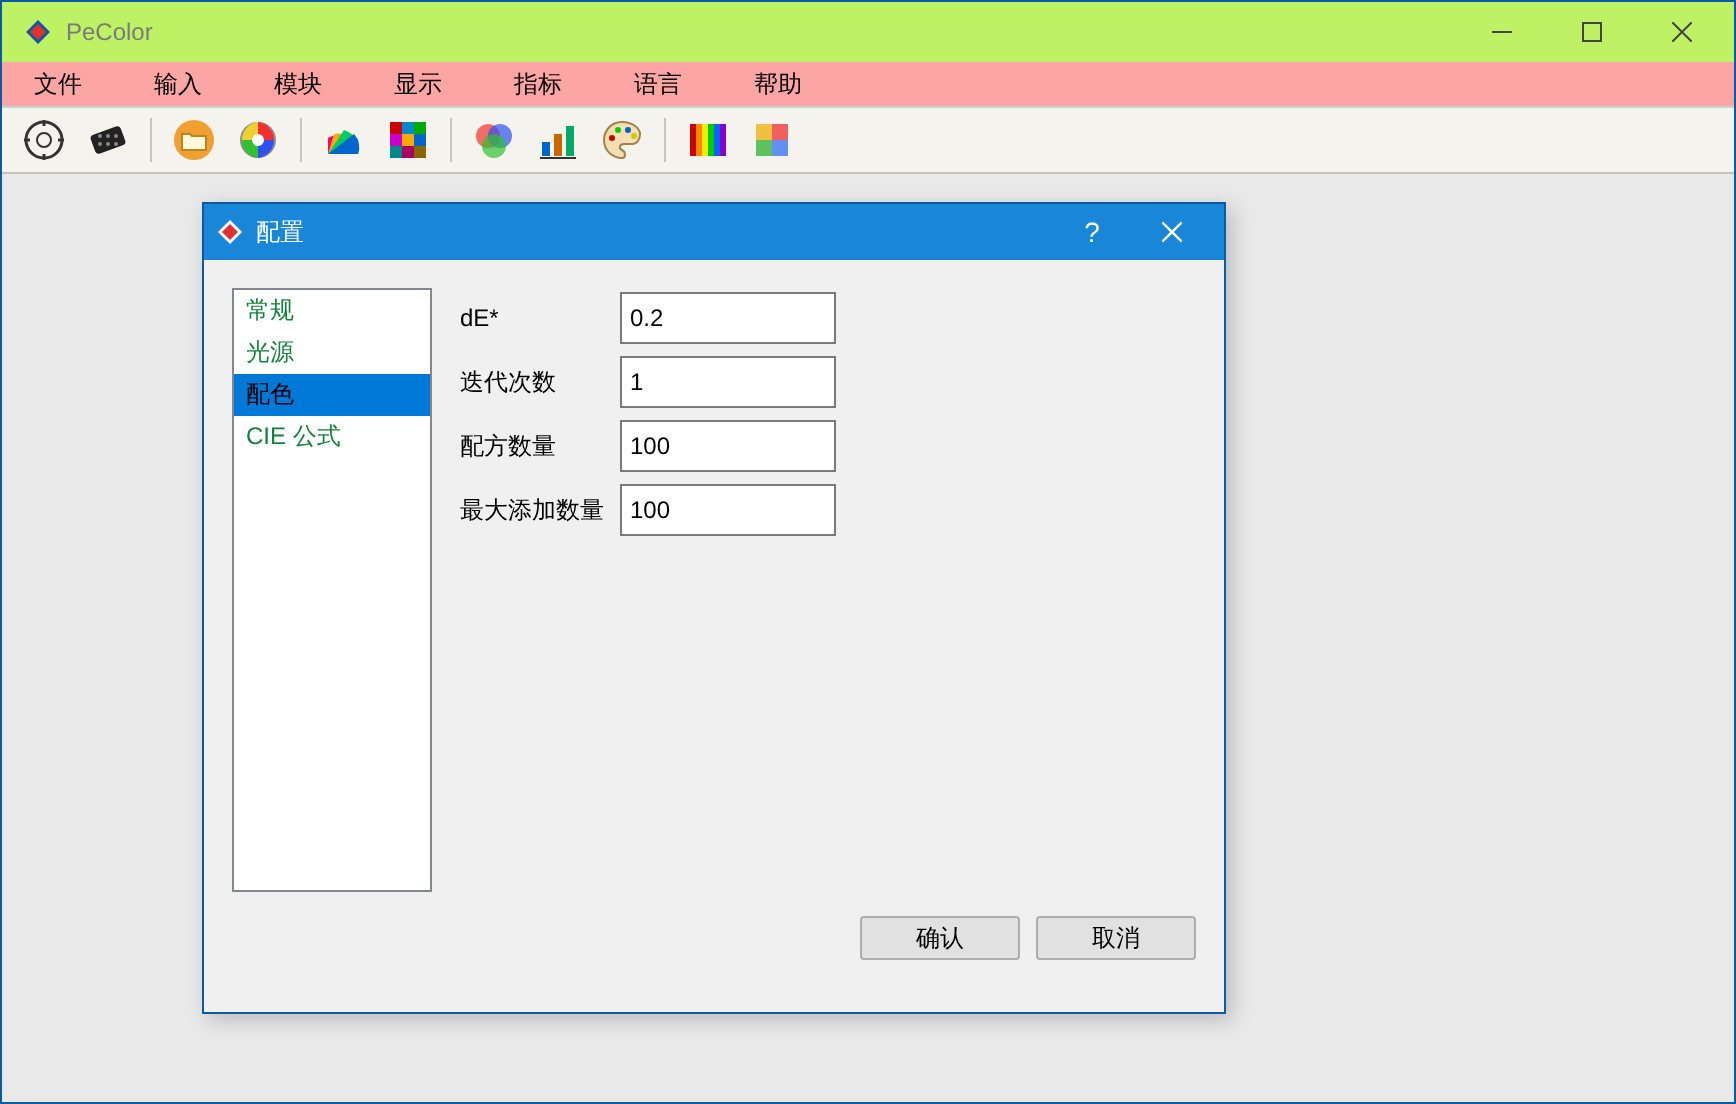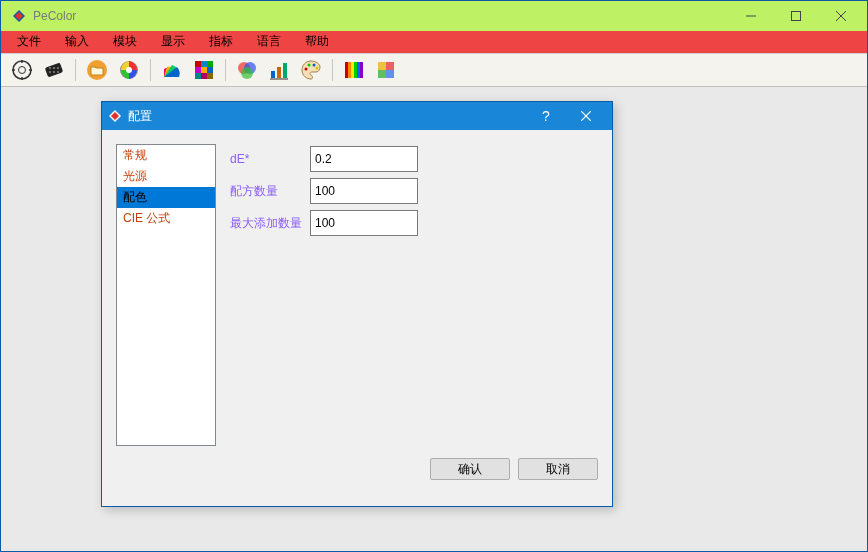--- a/index.html
+++ b/index.html
@@ -2,38 +2,38 @@
 <html><head>
 <meta charset="utf-8">
 <style>
 *{margin:0;padding:0;box-sizing:border-box;font-family:"Microsoft YaHei","Segoe UI",sans-serif;font-size:12px}
 body{background:#fff;width:868px;height:552px;overflow:hidden;border:1px solid #0a5aa8}
 .titlebar{height:30px;display:flex;align-items:center;padding:0 4px;background:#bef264}
 .logo{width:16px;height:16px;margin:0 6px}
 .title{color:#7a7a7a;flex:1}
 .win-controls{display:flex}
 .win-btn{width:45px;height:28px;display:flex;align-items:center;justify-content:center;color:#444}
-.menubar{height:23px;background:#ef4444;border-bottom:1px solid #d0d0d0;display:flex;align-items:flex-start;padding:0 6px;gap:4px}
+.menubar{height:23px;background:#fca5a5;border-bottom:1px solid #d0d0d0;display:flex;align-items:center;padding:0 6px;gap:16px}
 .menu-item{padding:2px 10px;color:#000}
 .toolbar{height:33px;background:#f5f3ee;border-bottom:1px solid #c3c1bc;display:flex;align-items:center;padding:0 8px;gap:6px}
 .tool-btn{width:26px;height:26px;display:flex;align-items:center;justify-content:center;border:1px solid transparent;border-radius:2px}
 .tool-sep{width:1px;height:22px;background:#c8c6c1;margin:0 2px}
 .workspace{background:#e9e9e9;height:465px;position:relative}
 .dialog{position:absolute;left:100px;top:14px;width:512px;height:406px;background:#f0f0f0;border:1px solid #0a5aa8;box-shadow:3px 3px 10px rgba(0,0,0,0.2)}
 .dlg-title{height:28px;background:#1a86d8;color:#fff;display:flex;align-items:center;padding:0 6px}
 .dlg-logo{width:14px;height:14px;margin-right:6px}
 .dlg-title-text{flex:1;font-size:12px}
 .dlg-help,.dlg-close{width:40px;height:28px;display:flex;align-items:center;justify-content:center;color:#fff;font-size:14px}
 .dlg-body{display:flex;padding:14px;gap:14px;height:328px}
 .list{width:100px;height:302px;background:#fff;border:1px solid #828790;overflow:hidden}
-.list-item{padding:2px 6px;color:#c2410c}
+.list-item{padding:2px 6px;color:#15803d}
 .list-item.sel{background:#0078d7;color:#000000}
 .form{flex:1;padding-top:2px}
 .row{display:flex;align-items:center;margin-bottom:6px}
-.lbl{width:80px;color:#8b5cf6}
+.lbl{width:80px;color:#000000}
 .inp{width:108px;height:19px;border:1px solid #7a7a7a;padding:12px 4px;background:#fff}
 .dlg-buttons{display:flex;justify-content:flex-end;gap:8px;padding:0 14px}
 .btn{width:80px;height:22px;border:1px solid #adadad;background:#e1e1e1;border-radius:2px;display:flex;align-items:center;justify-content:center}
 </style>
 </head>
 <body>
 
 <div class="titlebar">
   <span class="logo">
     <svg width="16" height="16" viewBox="0 0 16 16">
@@ -211,20 +211,24 @@
         <div class="list-item">光源</div>
         <div class="list-item sel">配色</div>
         <div class="list-item">CIE 公式</div>
       </div>
       <div class="form">
         <div class="row">
           <span class="lbl">dE*</span>
           <input class="inp" value="0.2" style="">
         </div>
         <div class="row">
+          <span class="lbl">迭代次数</span>
+          <input class="inp" value="1" style="">
+        </div>
+        <div class="row">
           <span class="lbl">配方数量</span>
           <input class="inp" value="100" style="">
         </div>
         <div class="row">
           <span class="lbl">最大添加数量</span>
           <input class="inp" value="100" style="">
         </div>
       </div>
     </div>
     <div class="dlg-buttons">

